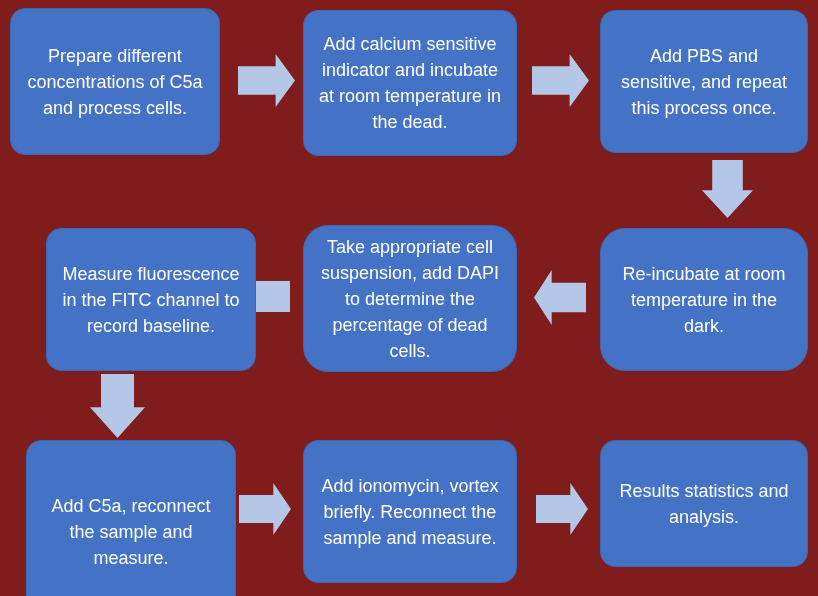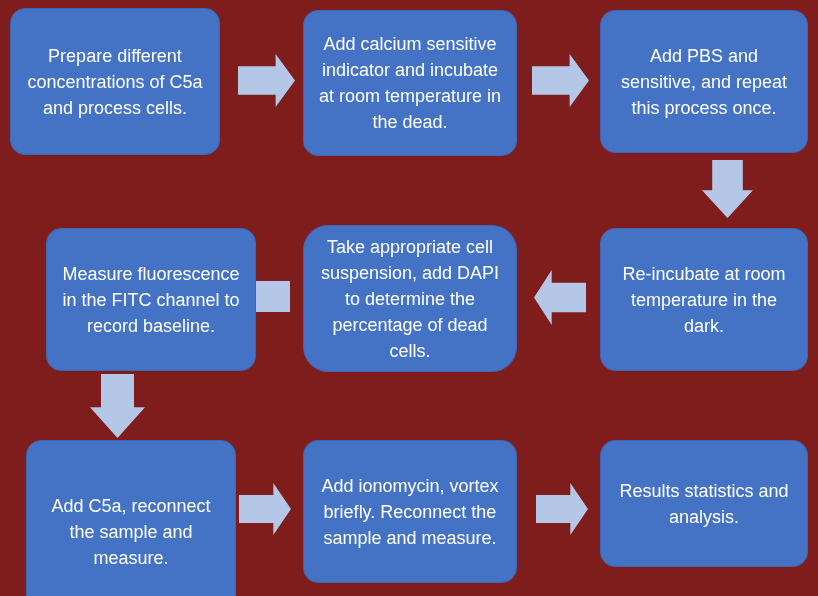--- a/index.html
+++ b/index.html
@@ -40,21 +40,21 @@
   .arrow.left {
     clip-path: polygon(100% 23%, 34% 23%, 34% 0, 0 50%, 34% 100%, 34% 77%, 100% 77%);
   }
   .arrow.down {
     clip-path: polygon(20% 0, 80% 0, 80% 52%, 100% 52%, 50% 100%, 0 52%, 20% 52%);
   }
   
   .pos-b1 { left: 10px;  top: 8px;   width: 210px; height: 147px; }
   .pos-b2 { left: 303px; top: 10px;  width: 214px; height: 146px; }
   .pos-b3 { left: 600px; top: 10px;  width: 208px; height: 143px; }
-  .pos-b4 { left: 600px; top: 228px; width: 208px; height: 143px; }
+  .pos-b4 { left: 600px; top: 228px; width: 208px; height: 143px; border-radius: 25px; }
   .pos-b5 { left: 303px; top: 225px; width: 214px; height: 147px; border-radius: 25px; }
   .pos-b6 { left: 10px;  top: 228px; width: 210px; height: 143px; margin-left: 36px; }
   .pos-b7 { left: 26px;  top: 440px; width: 210px; height: 184px; }
   .pos-b8 { left: 303px; top: 440px; width: 214px; height: 143px; }
   .pos-b9 { left: 600px; top: 440px; width: 208px; height: 127px; }
   
   .pos-a1 { left: 238px; top: 54px;  width: 57px; height: 53px; }
   .pos-a2 { left: 532px; top: 54px;  width: 57px; height: 53px; }
   .pos-a3 { left: 702px; top: 160px; width: 51px; height: 58px; }
   .pos-a4 { left: 534px; top: 270px; width: 52px; height: 55px; }

